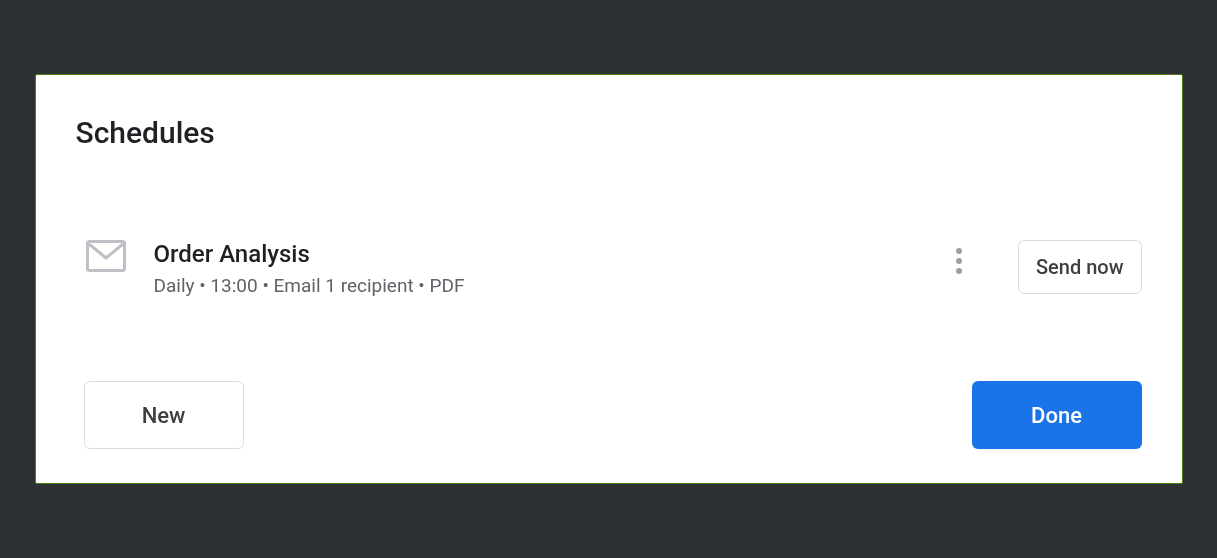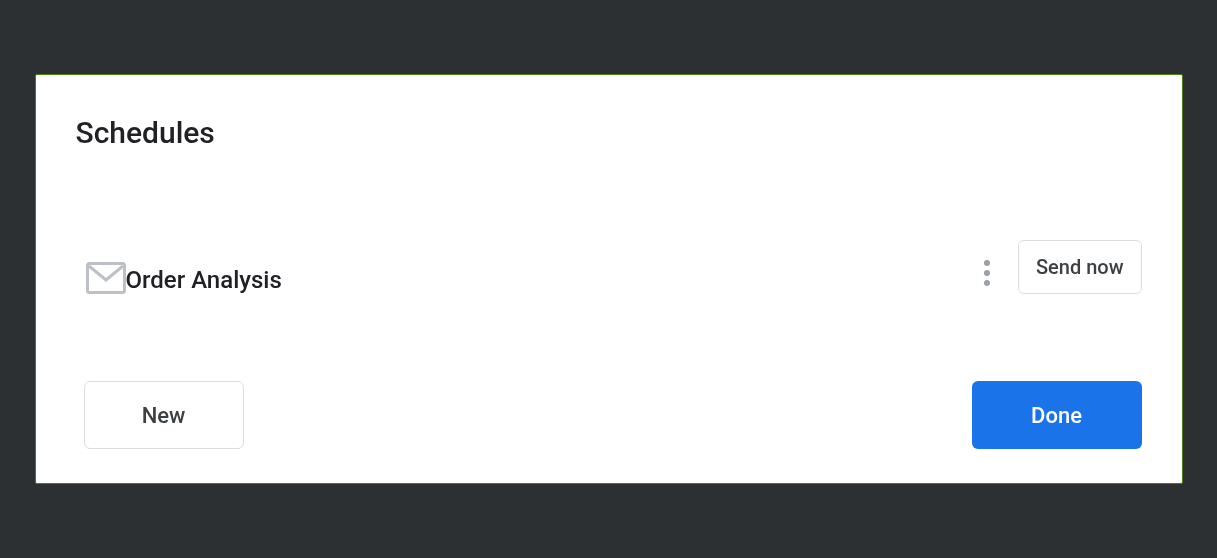--- a/index.html
+++ b/index.html
@@ -27,21 +27,22 @@
       font-weight: 500;
       color: #202124;
       letter-spacing: 0;
     }
     .schedule-list {
       margin-top: 90px;
       flex: 1;
     }
     .schedule-item {
       display: flex;
-      align-items: flex-end;
+      align-items: flex-start;
+      gap: 28px;
     }
     .mail-icon {
       width: 40px;
       height: 32px;
       flex-shrink: 0;
       margin-left: 10px;
     }
     .mail-icon svg { display: block; }
     .schedule-text {
       flex: 1;
@@ -125,20 +126,21 @@
   <div class="schedule-list">
     <div class="schedule-item">
       <span class="mail-icon">
         <svg width="40" height="32" viewBox="0 0 40 32" fill="none">
           <rect x="1.5" y="1.5" width="37" height="29" rx="2" stroke="#bdc1c6" stroke-width="3" fill="none"></rect>
           <path d="M3 4 L20 18 L37 4" stroke="#bdc1c6" stroke-width="3" fill="none"></path>
         </svg>
       </span>
       <div class="schedule-text">
         <div class="schedule-name">Order Analysis</div>
+        <div class="schedule-detail">Daily • 13:00 • Email 1 recipient • PDF</div>
       </div>
       <button class="more-btn">
         <span>
           <svg width="6" height="26" viewBox="0 0 6 26">
             <circle cx="3" cy="3" r="3" fill="#9aa0a6"></circle>
             <circle cx="3" cy="13" r="3" fill="#9aa0a6"></circle>
             <circle cx="3" cy="23" r="3" fill="#9aa0a6"></circle>
           </svg>
         </span>
       </button>

